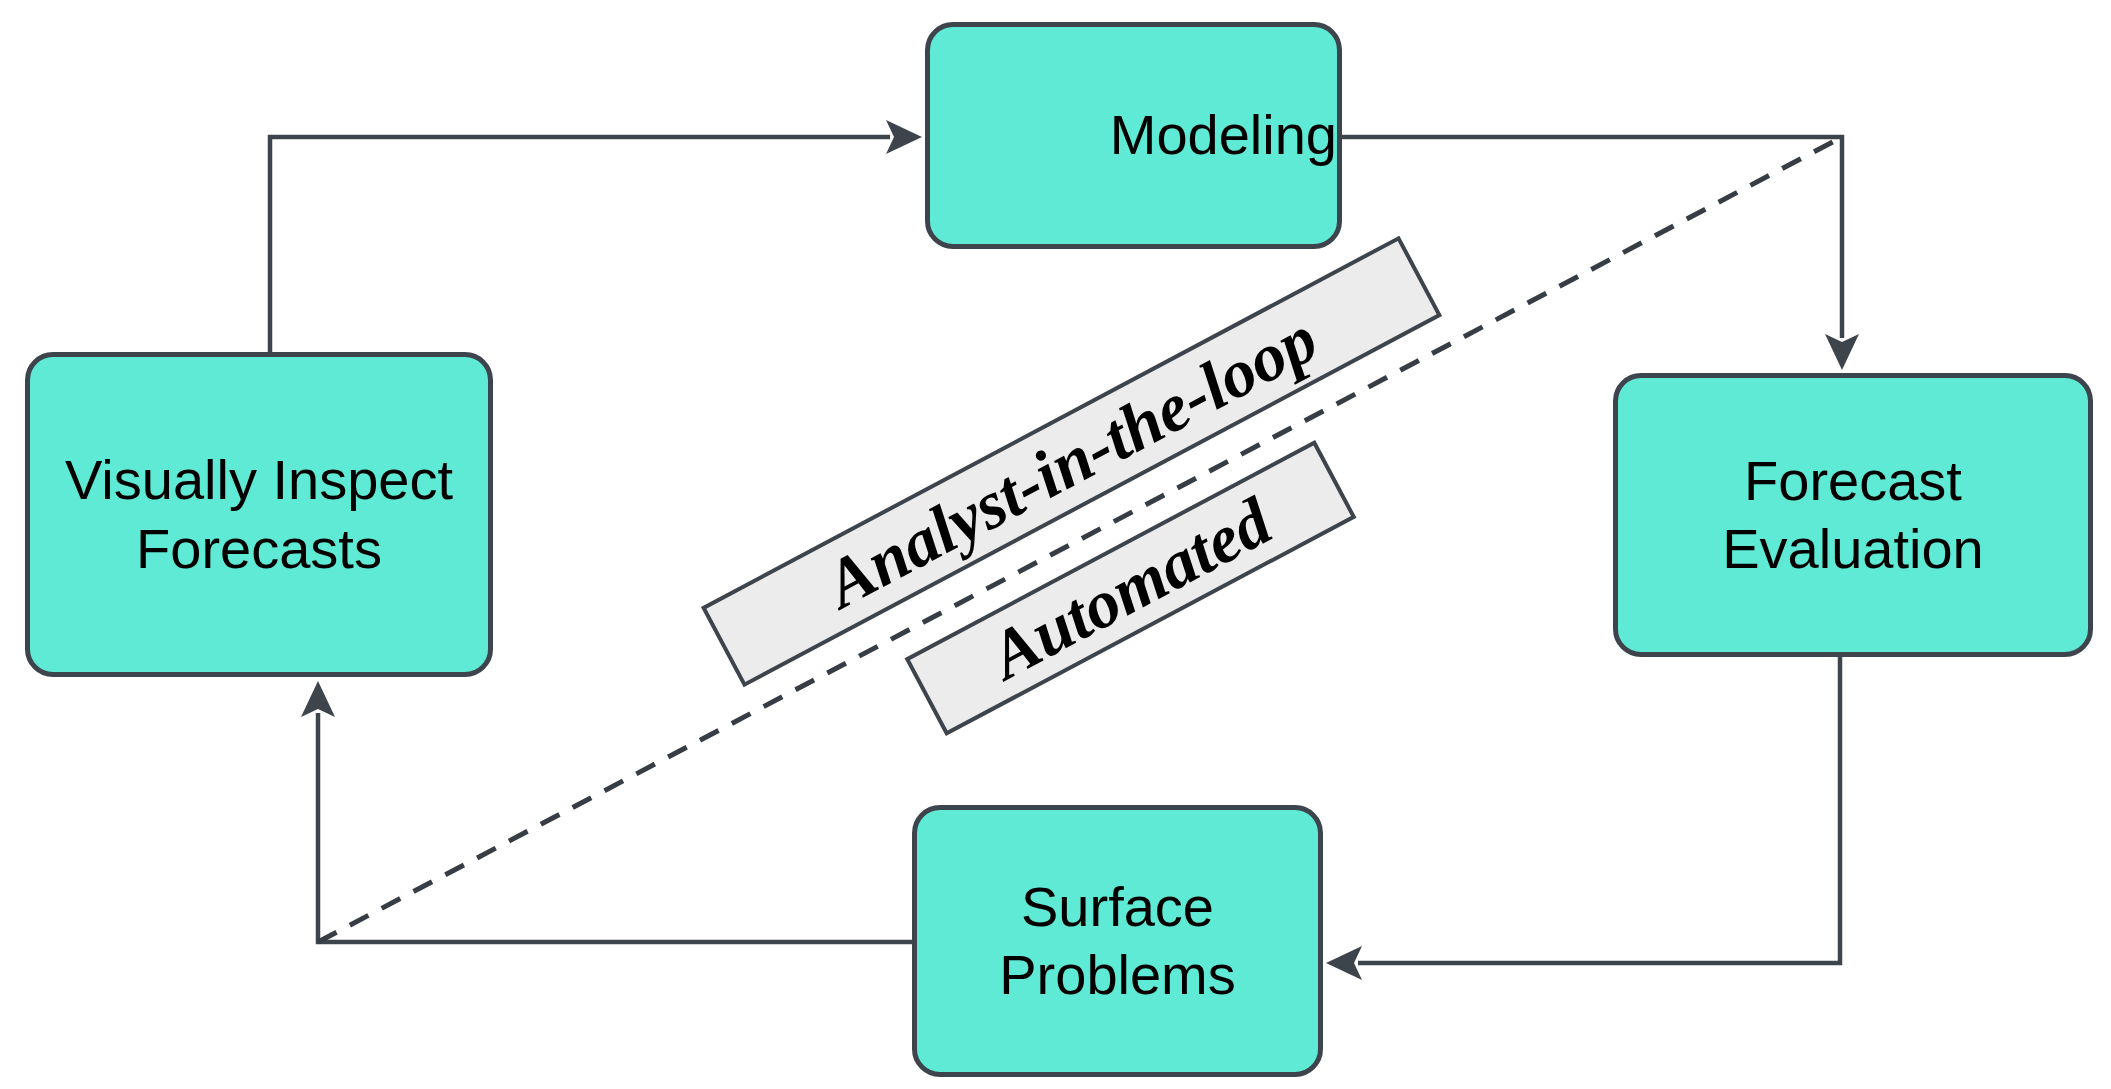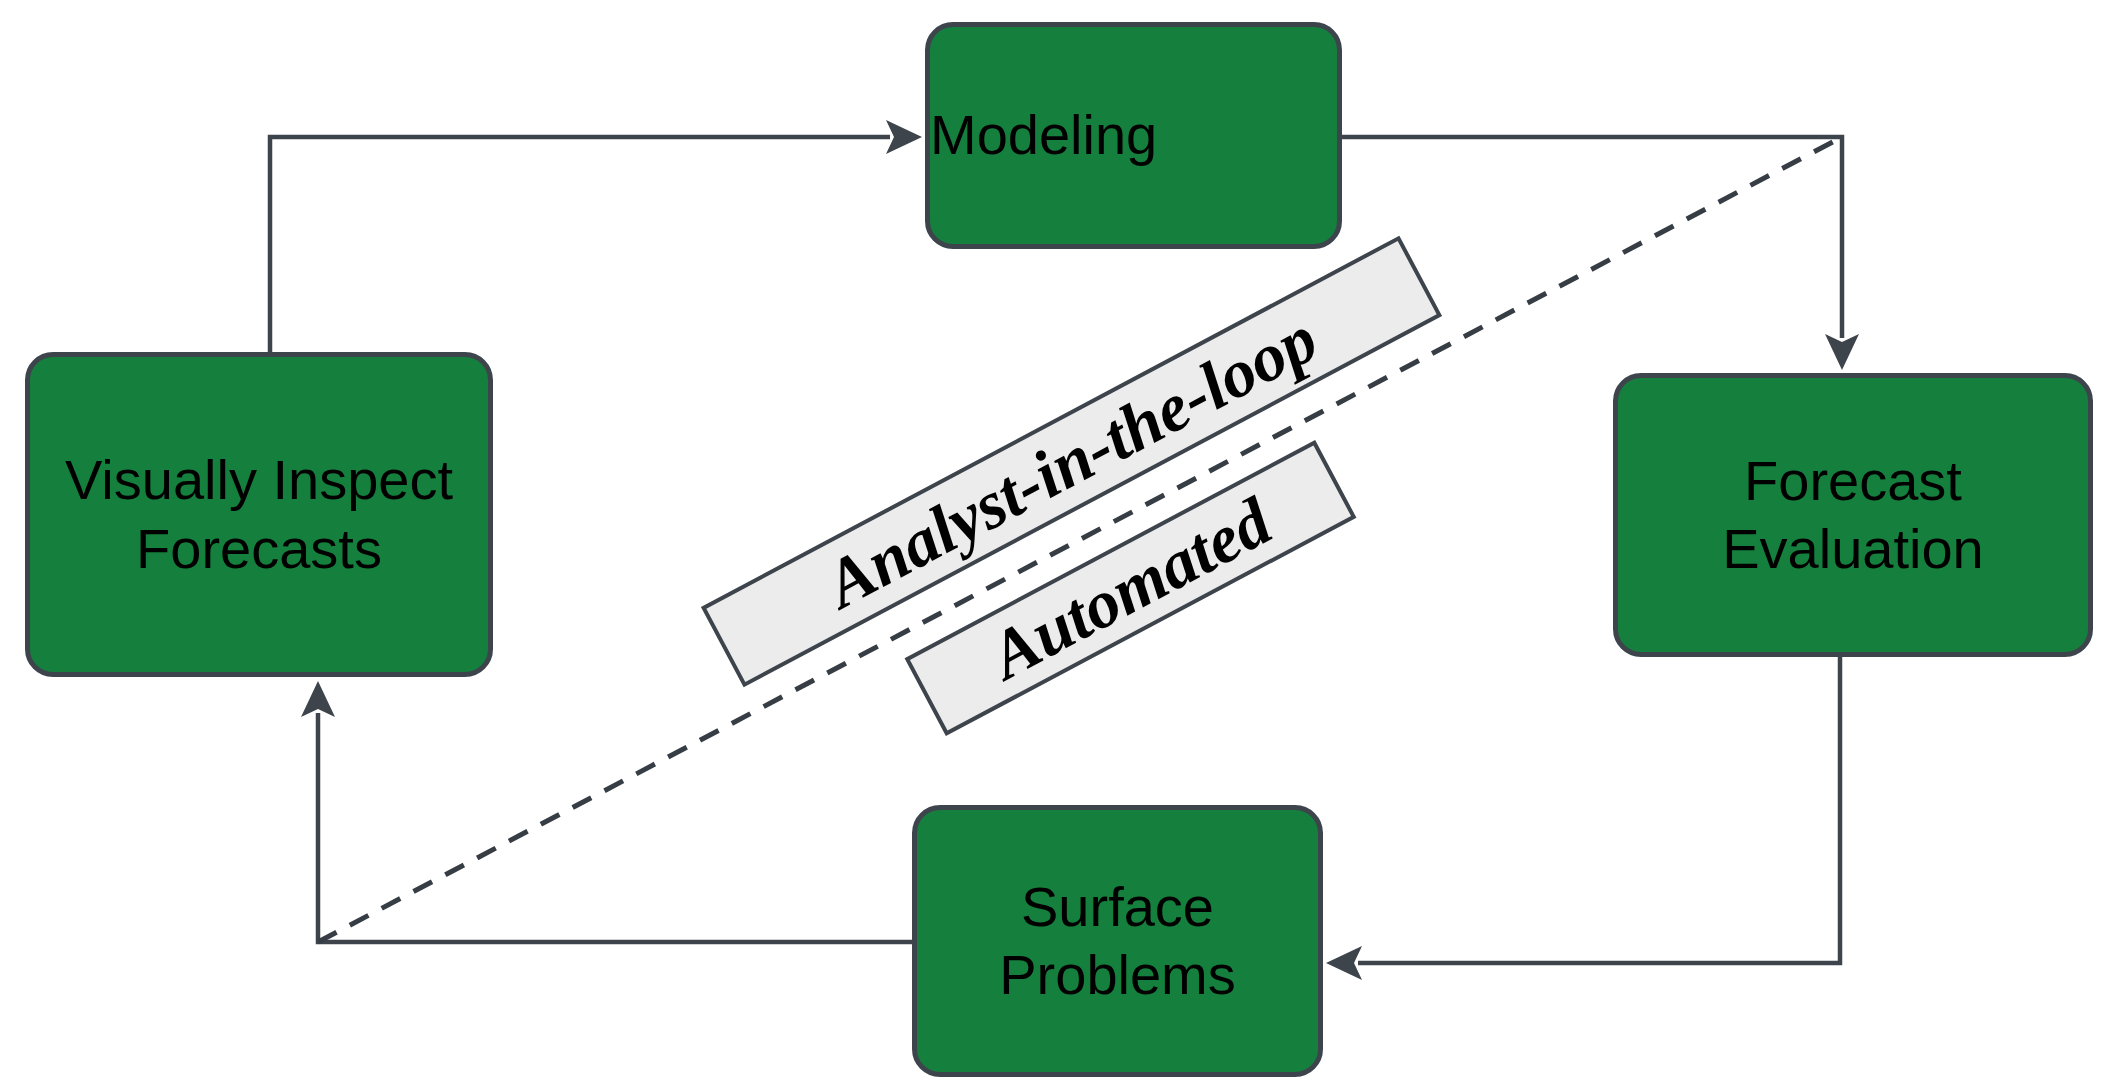--- a/index.html
+++ b/index.html
@@ -18,26 +18,26 @@
   #connector-layer {
     position: absolute;
     left: 0;
     top: 0;
     width: 2111px;
     height: 1089px;
   }
   .node {
     position: absolute;
     box-sizing: border-box;
-    background: #15803d;
+    background: #5eead4;
     border: 5px solid #3d444c;
     border-radius: 28px;
     display: flex;
     align-items: center;
-    justify-content: flex-start;
+    justify-content: flex-end;
     text-align: center;
     color: #000000;
     font-size: 56px;
     line-height: 1.22;
     z-index: 2;
   }
   #node-modeling            { left: 925px;  top: 22px;  width: 417px; height: 227px; }
   #node-visually-inspect    { left: 25px;   top: 352px; width: 468px; height: 325px; }
   #node-forecast-evaluation { left: 1613px; top: 373px; width: 480px; height: 284px; }
   #node-surface-problems    { left: 912px;  top: 805px; width: 411px; height: 272px; }

